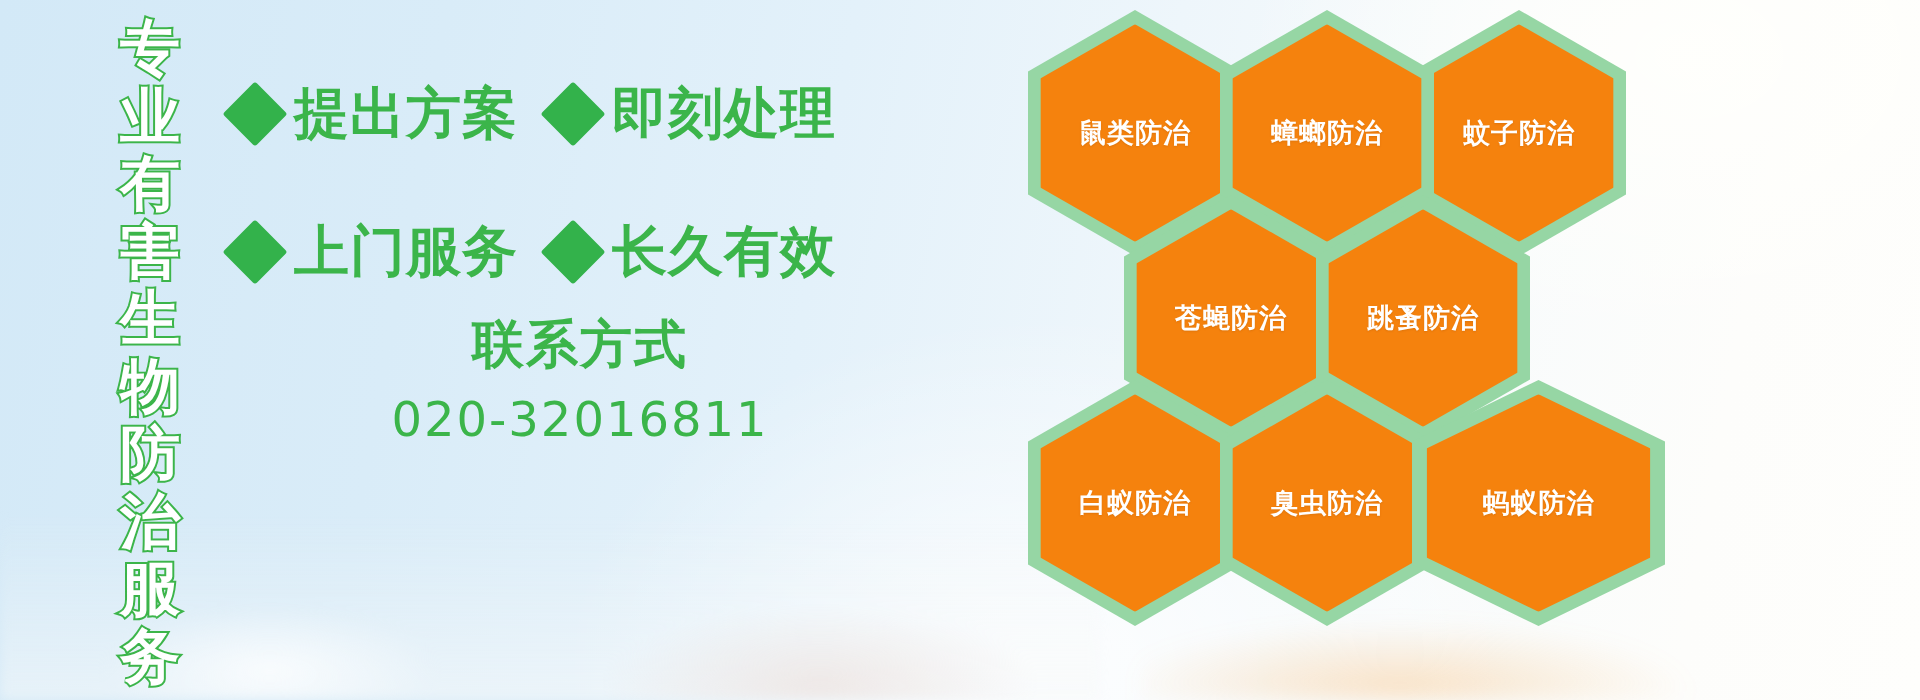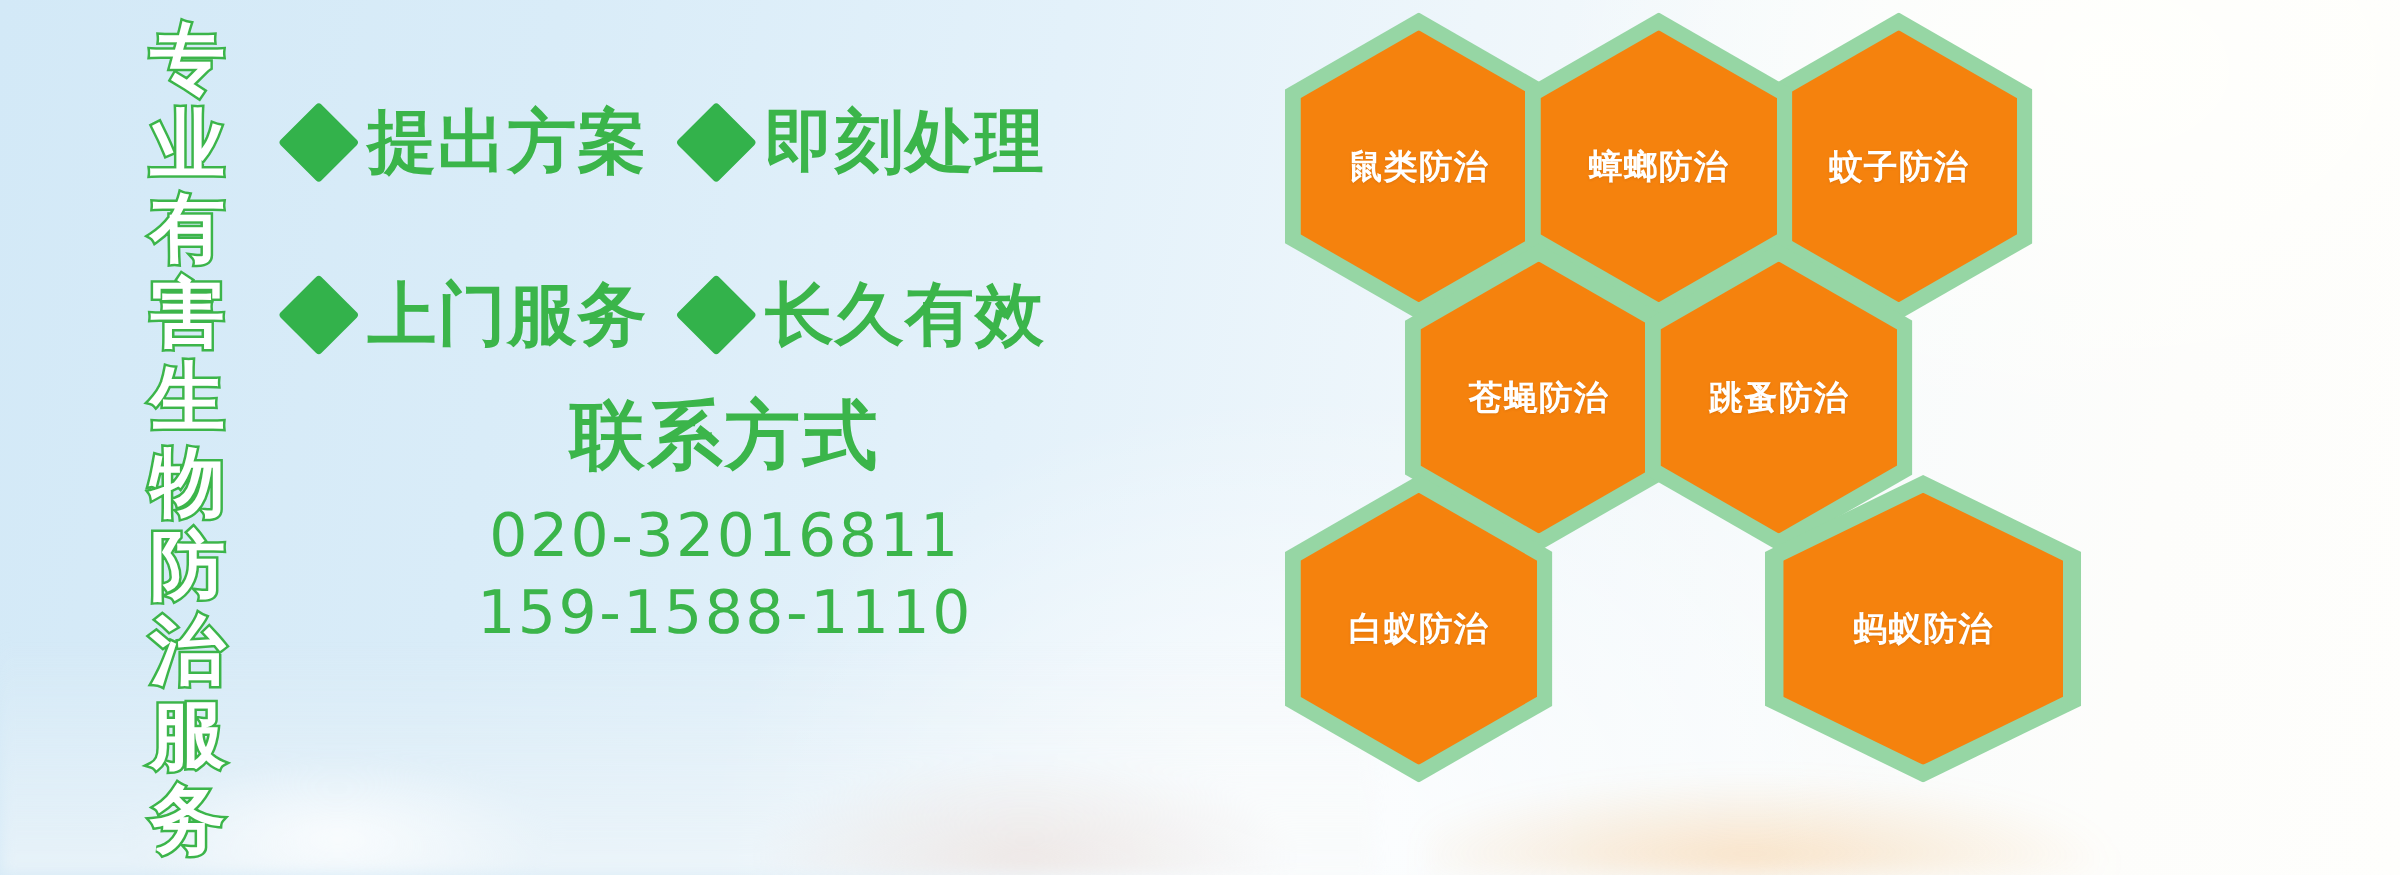--- a/index.html
+++ b/index.html
@@ -100,21 +100,21 @@
   
   #contact-block {
     position: absolute;
     left: 300px;
     top: 312px;
     width: 560px;
     text-align: center;
   }
   #contact-heading {
     font-family: "DejaVu Sans", "Liberation Sans", sans-serif;
-    font-size: 60px;
+    font-size: 52px;
     font-weight: 700;
     color: #3bb54a;
     letter-spacing: 2px;
     line-height: 1.25;
     margin: 0 0 12px 0;
   }
   .phone-line {
     font-family: "DejaVu Sans", "Liberation Sans", sans-serif;
     font-size: 48px;
     font-weight: 400;
@@ -201,21 +201,20 @@
     <span class="diamond-icon"></span>
     <span class="feature-text">上门服务</span>
     <span class="feature-gap"></span>
     <span class="diamond-icon"></span>
     <span class="feature-text">长久有效</span>
   </div>
 
   <div id="contact-block">
     <div id="contact-heading">联系方式</div>
     <div class="phone-line">020-32016811</div>
-    <div class="phone-line">159-1588-1110</div>
   </div>
 
   <div id="honeycomb">
 
     <div class="hex-cell" style="left:-22px; top:10px;">
       <div class="hex-outer"></div>
       <div class="hex-inner"></div>
       <div class="hex-label">鼠类防治</div>
     </div>
 
@@ -242,20 +241,25 @@
       <div class="hex-inner"></div>
       <div class="hex-label">跳蚤防治</div>
     </div>
 
     <div class="hex-cell" style="left:-22px; top:380px;">
       <div class="hex-outer"></div>
       <div class="hex-inner"></div>
       <div class="hex-label">白蚁防治</div>
     </div>
 
+    <div class="hex-cell" style="left:170px; top:380px;">
+      <div class="hex-outer"></div>
+      <div class="hex-inner"></div>
+      <div class="hex-label">臭虫防治</div>
+    </div>
 
     <div class="hex-cell" style="left:362px; top:380px;padding-left:39px;">
       <div class="hex-outer"></div>
       <div class="hex-inner"></div>
       <div class="hex-label">蚂蚁防治</div>
     </div>
 
   </div>
 
 </div>

